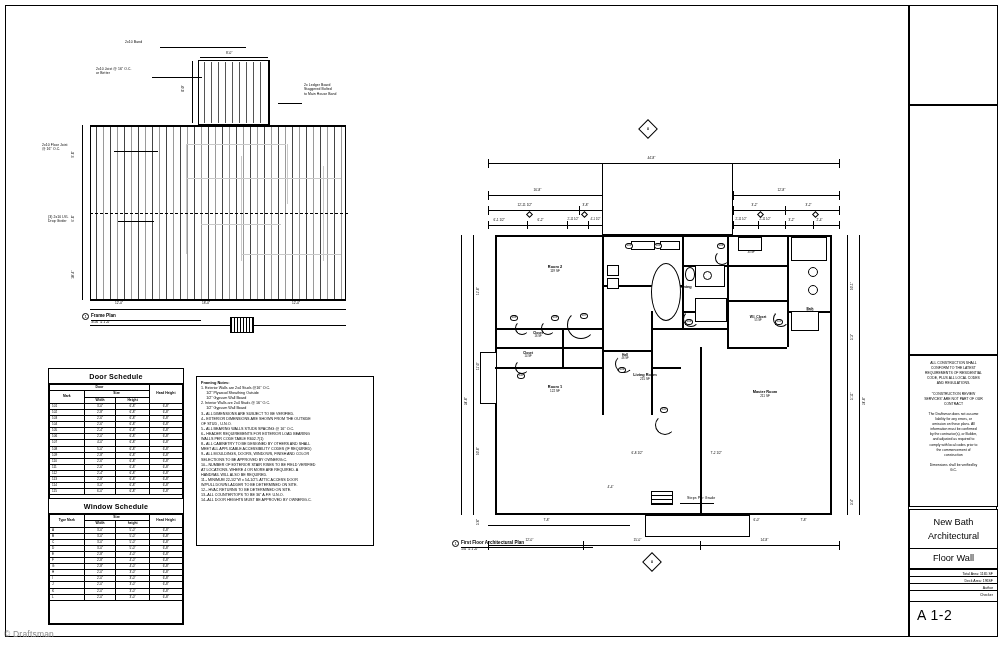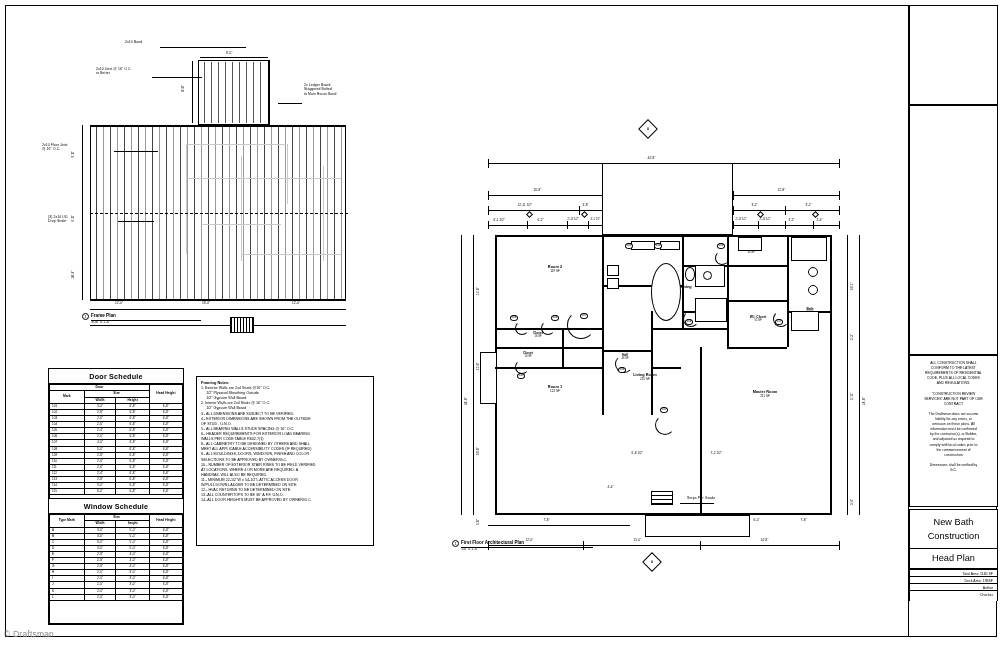--- a/index.html
+++ b/index.html
@@ -689,27 +689,30 @@
 and adjusted as required to
 comply with local codes prior to
 the commencement of
 construction</div>
       <div class="tb-note" style="padding-top:0;">Dimensions shall be verified by
 G.C.</div>
     </div>
 
     <div class="tb-box" style="top:504px;width:89px;height:60px;">
       <div class="tb-proj" style="padding-bottom:0;">New Bath</div>
-      <div class="tb-proj" style="padding-top:0;padding-bottom:4px;">Construction</div>
-      <div class="tb-plan">Head Plan</div>
+      <div class="tb-proj" style="padding-top:0;padding-bottom:4px;">Architectural</div>
+      <div class="tb-plan">Floor Wall</div>
     </div>
 
     <div class="tb-box" style="top:564px;width:89px;height:32px;border-bottom:none;">
       <div class="tb-row">Total Area: 1165 SF</div>
       <div class="tb-row">Deck Area: 196SF</div>
       <div class="tb-row">Author</div>
       <div class="tb-row" style="border-bottom:none;">Checker</div>
     </div>
 
+    <div class="tb-box" style="top:596px;width:89px;height:36px;">
+      <div class="tb-sheet">A 1-2</div>
+    </div>
   </div>
 
   <div class="watermark">© Draftsman</div>
 </div>
 
 </body></html>

